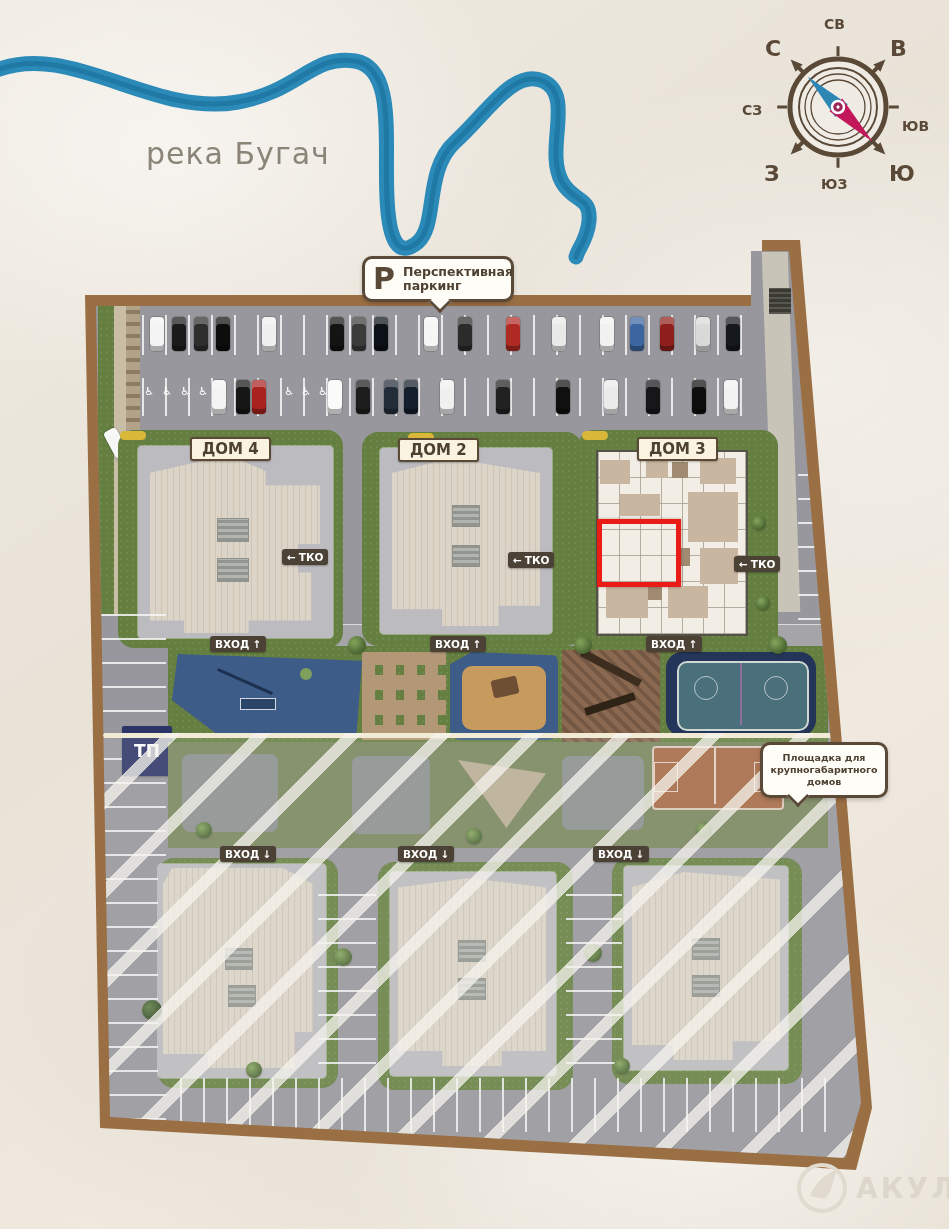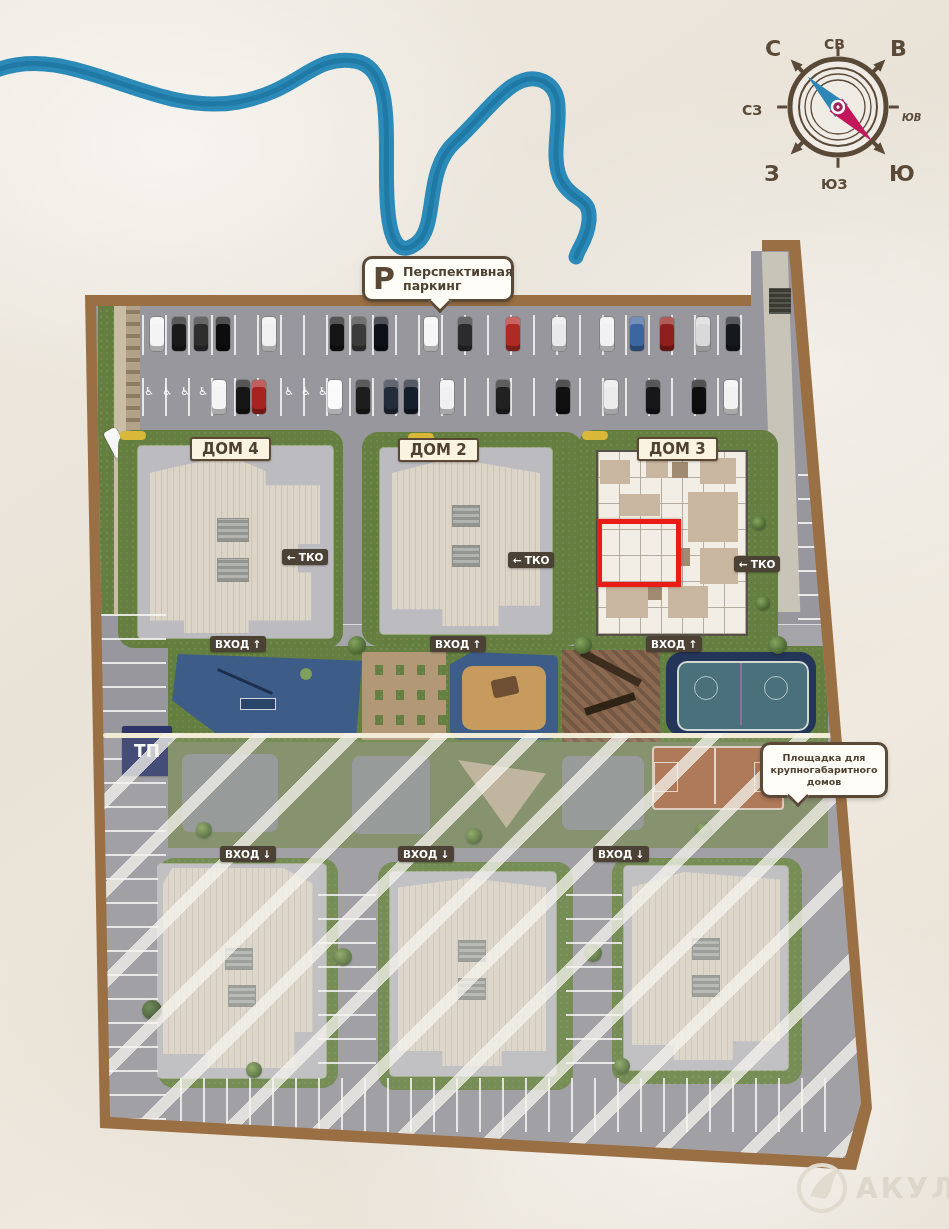--- a/index.html
+++ b/index.html
@@ -43,20 +43,21 @@
 </style>
 </head>
 <body>
 
 <div id="canvas">
 
   <svg class="abs" style="left:0;top:0;width:949px;height:300px" viewBox="0 0 949 300">
     <path d="M -8,72 C 70,38 150,118 238,102 C 300,91 312,54 355,61 C 396,68 384,140 387,198 C 389,243 399,258 418,242 C 438,224 424,170 455,142 C 488,112 514,68 543,81 C 575,95 544,150 562,182 C 574,203 591,196 589,221 C 587,241 578,248 576,257" fill="none" stroke="#2b8ab8" stroke-width="15" stroke-linecap="round"></path>
     <path d="M -8,72 C 70,38 150,118 238,102 C 300,91 312,54 355,61 C 396,68 384,140 387,198 C 389,243 399,258 418,242 C 438,224 424,170 455,142 C 488,112 514,68 543,81 C 575,95 544,150 562,182 C 574,203 591,196 589,221 C 587,241 578,248 576,257" fill="none" stroke="rgba(12,85,125,.35)" stroke-width="5" stroke-linecap="round"></path>
   </svg>
+  <div class="abs" style="left:146px;top:136px;font-size:30px;color:#8b8578;letter-spacing:1px;">река Бугач</div>
 
   <div class="site-border"></div>
   <div class="site">
 
     <i class="lawn" style="left:98px;top:302px;width:16px;height:312px;border-radius:0;"></i>
     <i style="left:114px;top:302px;width:12px;height:312px;background:#c9bda6;"></i>
     <i style="left:126px;top:302px;width:14px;height:128px;background:repeating-linear-gradient(0deg,#b2a288 0 8px,#8d7c62 8px 12px);"></i>
 
     <i class="stallsV" style="left:142px;top:315px;width:618px;height:40px;"></i>
     <i class="stallsV" style="left:142px;top:378px;width:618px;height:38px;"></i>
@@ -287,23 +288,23 @@
     <circle cx="83" cy="89" r="33" fill="none" stroke="#5a4937" stroke-width="1.3"></circle>
     <circle cx="83" cy="89" r="27" fill="none" stroke="#5a4937" stroke-width="1.3"></circle>
     <g transform="rotate(-45 83 89)">
       <polygon points="83,46 74,94 92,94" fill="#2e86b5"></polygon>
       <polygon points="83,138 74,86 92,86" fill="#c2185b"></polygon>
       <circle cx="83" cy="89" r="6" fill="#9c2557" stroke="#fff" stroke-width="2.5"></circle>
       <circle cx="83" cy="89" r="1.6" fill="#fff"></circle>
     </g>
   </svg>
   <div class="clabel" style="left:765px;top:36px;font-size:22px;">С</div>
-  <div class="clabel" style="left:824px;top:16px;font-size:14px;margin-top:20px;">СВ</div>
+  <div class="clabel" style="left:824px;top:16px;font-size:14px;">СВ</div>
   <div class="clabel" style="left:890px;top:36px;font-size:22px;">В</div>
-  <div class="clabel" style="left:902px;top:112px;font-size:10px;font-style:italic;">ЮВ</div>
+  <div class="clabel" style="left:902px;top:118px;font-size:14px;">ЮВ</div>
   <div class="clabel" style="left:889px;top:161px;font-size:22px;">Ю</div>
   <div class="clabel" style="left:821px;top:176px;font-size:14px;">ЮЗ</div>
   <div class="clabel" style="left:764px;top:161px;font-size:22px;">З</div>
   <div class="clabel" style="left:742px;top:102px;font-size:14px;">СЗ</div>
 
   <div class="abs callout" style="left:362px;top:256px;width:152px;height:46px;display:flex;align-items:center;gap:8px;padding:2px 8px;box-sizing:border-box;">
     <span style="font-size:30px;font-weight:bold;color:#5a4937;line-height:1;">P</span>
     <span style="font-size:12.5px;font-weight:bold;line-height:1.15;">
       <span style="display:block;">Перспективная</span>
       <span style="display:block;">паркинг</span>

